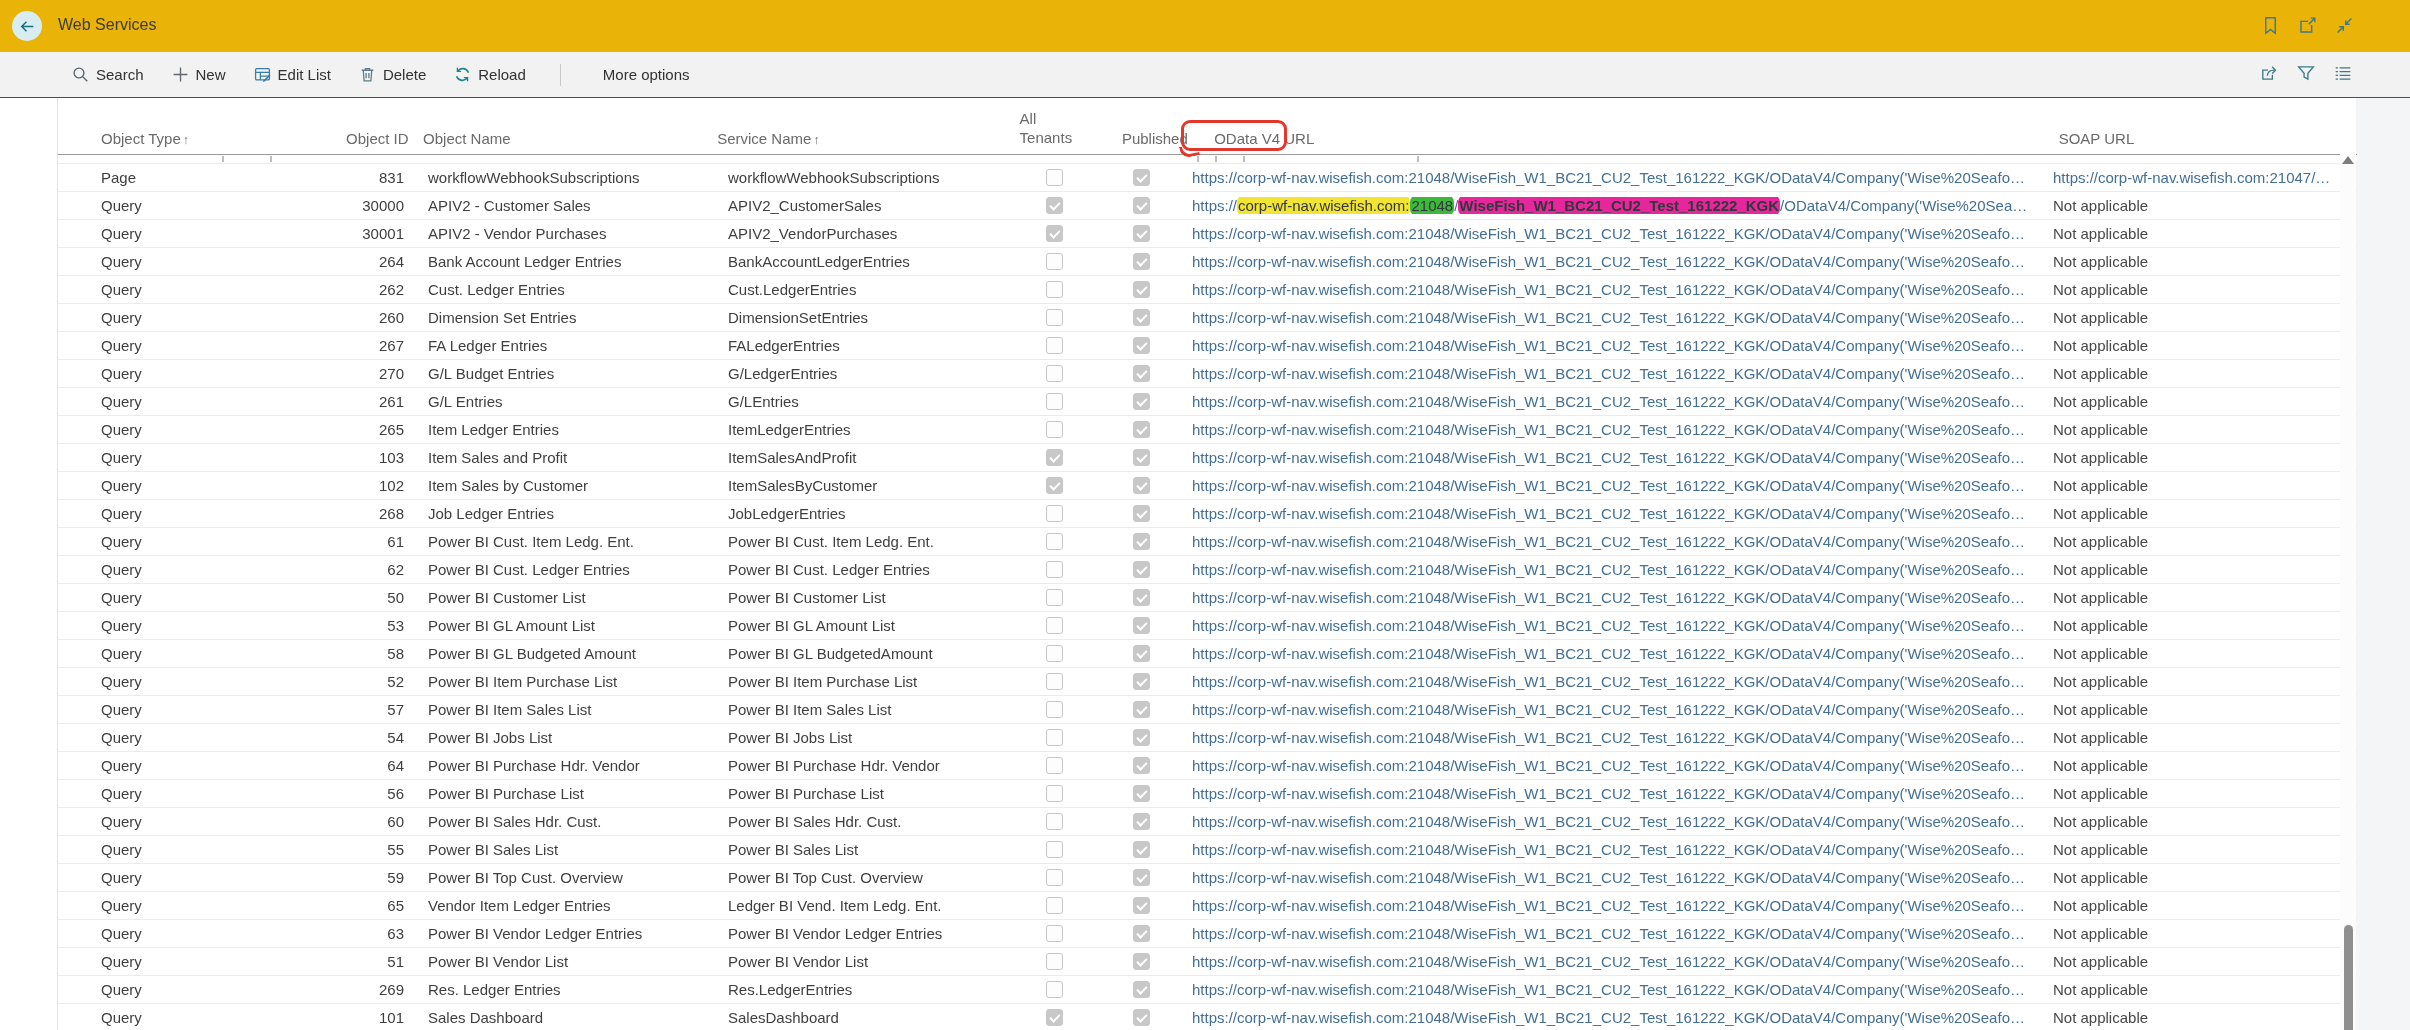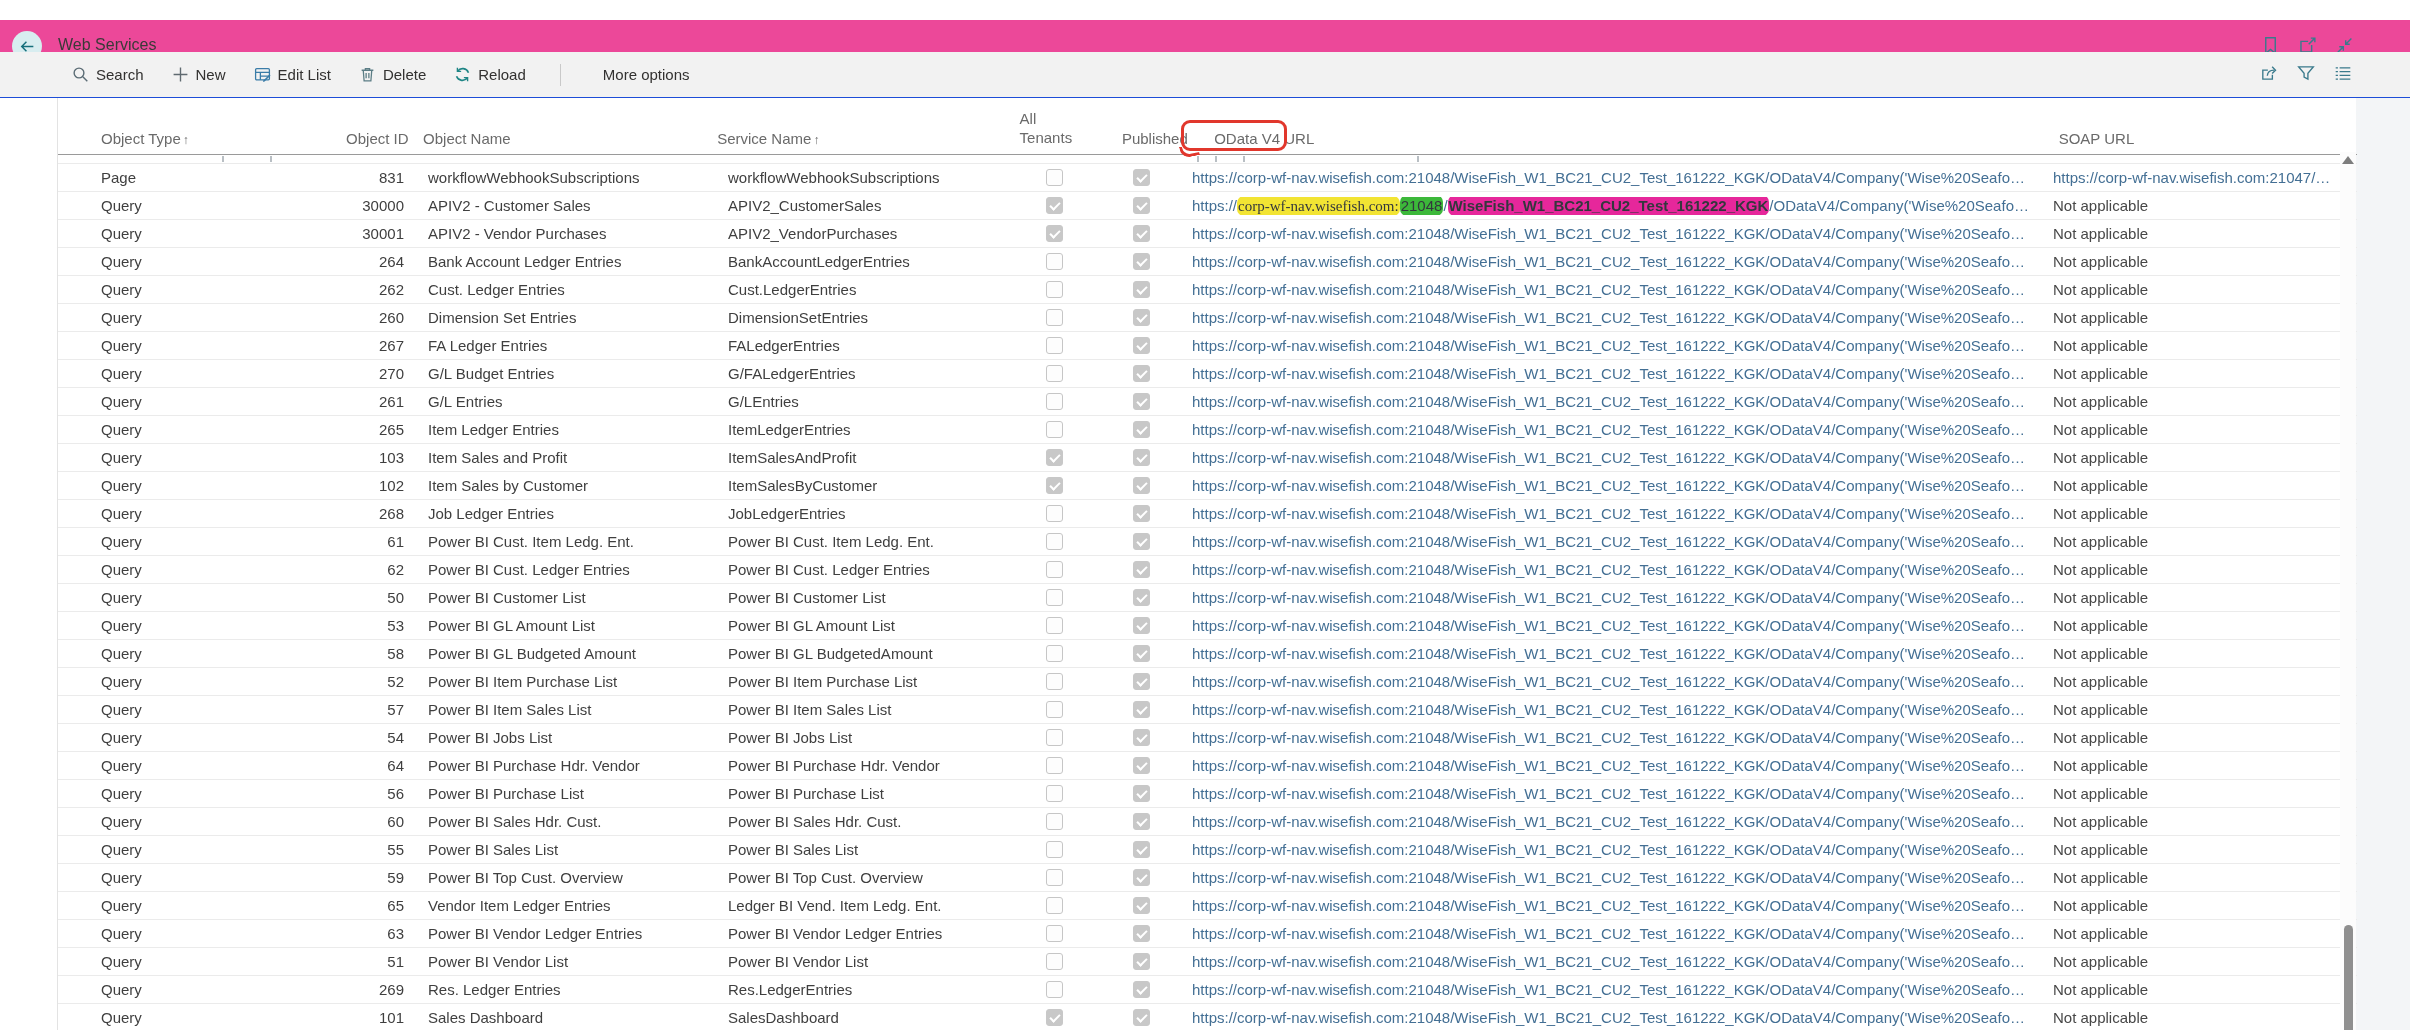--- a/index.html
+++ b/index.html
@@ -1,20 +1,20 @@
 <!DOCTYPE html>
 <html><head>
 <meta charset="utf-8">
 <style>
   html,body{margin:0;padding:0;background:#fff;}
   #screen{position:relative;width:2410px;height:1030px;overflow:hidden;
     font-family:"Liberation Sans",sans-serif;color:#3f3f3f;background:#fff;}
 
   
-  #titlebar{position:absolute;left:0;top:0;width:2410px;height:52px;background:#ec4899;margin-top:20px;}
+  #titlebar{position:absolute;left:0;top:0;width:2410px;height:52px;background:#eab308;}
   #back-btn{position:absolute;left:12px;top:11px;width:30px;height:30px;border-radius:50%;
     background:#d8edf0;display:flex;align-items:center;justify-content:center;cursor:pointer;}
   #page-title{position:absolute;left:58px;top:16px;font-size:16px;color:#3a3a38;}
   .tb-icons{position:absolute;top:16px;right:56px;display:flex;gap:18px;}
   .tb-icons .ic{width:19px;height:19px;color:#3a7a8c;cursor:pointer;}
 
   
   #toolbar{position:absolute;left:0;top:52px;width:2410px;height:45px;background:#f2f2f2;
     border-bottom:7px solid #1d4ed8;display:flex;align-items:center;}
   #toolbar .actions{display:flex;align-items:center;margin-left:72px;gap:28px;}
@@ -235,21 +235,21 @@
             <div class="cell c1">30000</div>
             <div class="cell c2">APIV2 - Customer Sales</div>
             <div class="cell c3">APIV2_CustomerSales</div>
             <div class="cell c4 cbwrap">
               <div class="cb checked"></div>
             </div>
             <div class="cell c5 cbwrap">
               <div class="cb checked"></div>
             </div>
             <div class="cell c6">
-              <a class="urllink" href="#"><span>https://</span><span class="hlseg" style="background: rgb(242, 228, 51); font-family: Liberation Serif, serif;">corp-wf-nav.wisefish.com:</span><span class="hlseg" style="background: rgb(60, 184, 58);">21048</span><span>/</span><span class="hlseg" style="background: rgb(230, 39, 155); font-weight: bold;">WiseFish_W1_BC21_CU2_Test_161222_KGK</span><span>/ODataV4/Company('Wise%20Seafood%20Stream…</span></a>
+              <a class="urllink" href="#"><span>https://</span><span class="hlseg" style="background: rgb(242, 228, 51);">corp-wf-nav.wisefish.com:</span><span class="hlseg" style="background: rgb(60, 184, 58);">21048</span><span>/</span><span class="hlseg" style="background: rgb(230, 39, 155); font-weight: bold;">WiseFish_W1_BC21_CU2_Test_161222_KGK</span><span>/ODataV4/Company('Wise%20Seafood%20Stream…</span></a>
             </div>
             <div class="cell c7"><span class="na">Not applicable</span></div>
           </div>
           <div class="row">
             <div class="cell c0">Query</div>
             <div class="cell c1">30001</div>
             <div class="cell c2">APIV2 - Vendor Purchases</div>
             <div class="cell c3">APIV2_VendorPurchases</div>
             <div class="cell c4 cbwrap">
               <div class="cb checked"></div>
@@ -323,21 +323,21 @@
             </div>
             <div class="cell c6">
               <a class="urllink" href="#">https://corp-wf-nav.wisefish.com:21048/WiseFish_W1_BC21_CU2_Test_161222_KGK/ODataV4/Company('Wise%20Seafood%20Stream…</a>
             </div>
             <div class="cell c7"><span class="na">Not applicable</span></div>
           </div>
           <div class="row">
             <div class="cell c0">Query</div>
             <div class="cell c1">270</div>
             <div class="cell c2">G/L Budget Entries</div>
-            <div class="cell c3">G/FALedgerEntries</div>
+            <div class="cell c3">G/LedgerEntries</div>
             <div class="cell c4 cbwrap">
               <div class="cb"></div>
             </div>
             <div class="cell c5 cbwrap">
               <div class="cb checked"></div>
             </div>
             <div class="cell c6">
               <a class="urllink" href="#">https://corp-wf-nav.wisefish.com:21048/WiseFish_W1_BC21_CU2_Test_161222_KGK/ODataV4/Company('Wise%20Seafood%20Stream…</a>
             </div>
             <div class="cell c7"><span class="na">Not applicable</span></div>

